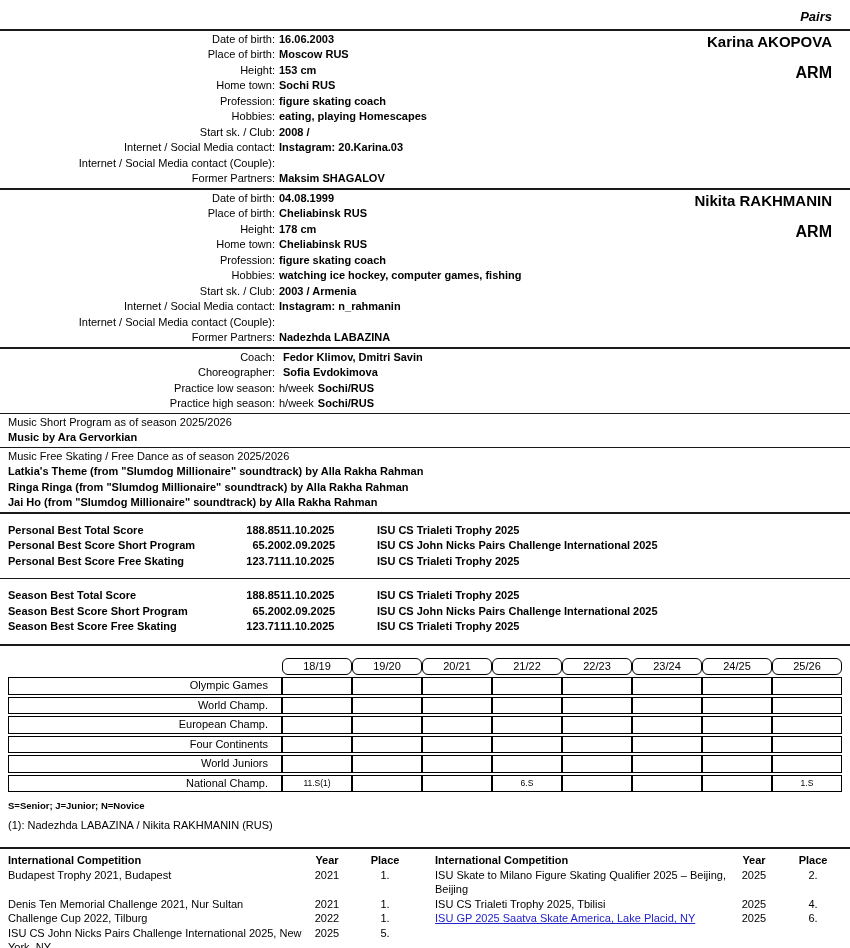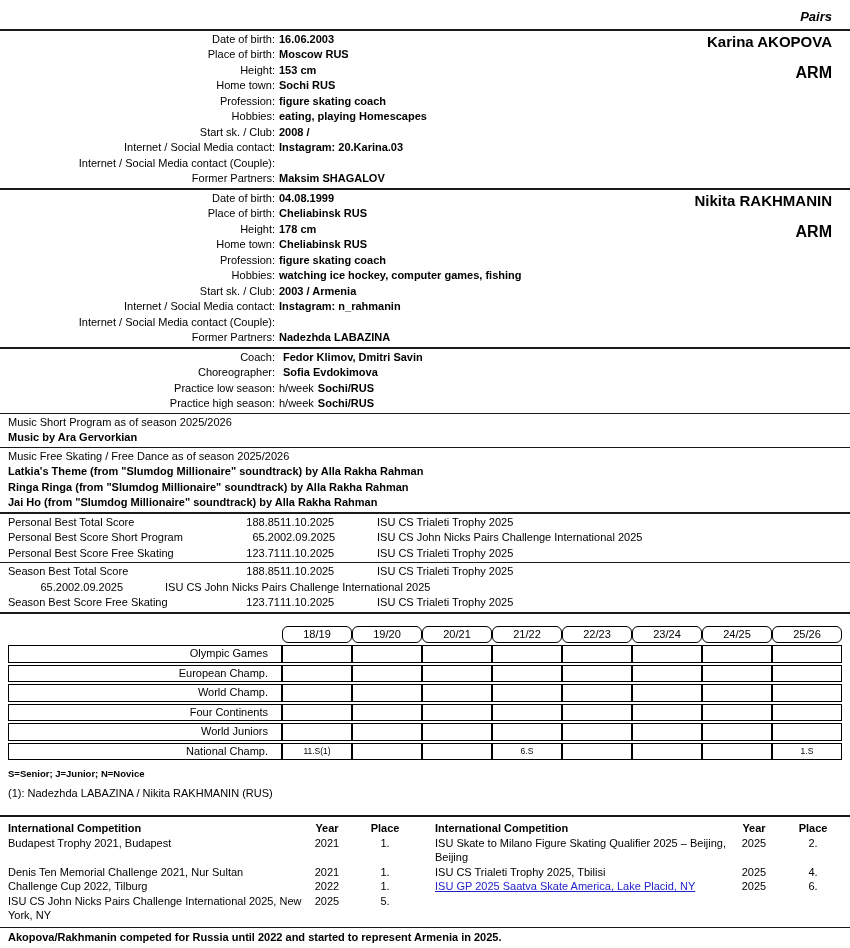--- a/index.html
+++ b/index.html
@@ -19,21 +19,21 @@
   .bio-row { white-space:nowrap; }
   .lbl { display:inline-block; width:275px; text-align:right; }
   .val { margin-left:4px; font-weight:bold; }
   .pfx { margin-left:4px; font-weight:normal; }
   .skater-name { position:absolute; top:3px; right:18px; font-size:15px; font-weight:bold; }
   .skater-nation { position:absolute; top:34px; right:18px; font-size:16px; font-weight:bold; }
   
   .music-block { padding:1px 11px 1px 8px; }
   .music-line { font-weight:bold; }
   
-  .scores { padding:1px 0; }
+  .scores { padding:9px 0;font-weight:bold; }
   .score-row { display:flex; }
   .score-label { width:212px; padding-left:8px; }
   .score-value { width:68px; text-align:right; }
   .score-date { width:95px; }
   .score-event { margin-left:2px; }
   
   .season-table { border-collapse:separate; border-spacing:0 2px; margin:10px 0 0 8px; table-layout:fixed; width:834px; }
   .season-table td { border:1px solid #000; height:14px; padding:0 2px; overflow:hidden; }
   .season-table td.head { text-align:center; height:15px;border-radius:6px; }
   .season-table td.noborder { border:none; }
@@ -137,20 +137,21 @@
 </div>
 <div class="hr thin"></div>
 <div class="scores">
   <div class="score-row">
       <span class="score-label">Season Best Total Score</span>
       <span class="score-value">188.85</span>
       <span class="score-date">11.10.2025</span>
       <span class="score-event">ISU CS Trialeti Trophy 2025</span>
     </div>
   <div class="score-row">
+      <span class="score-label">Season Best Score Short Program</span>
       <span class="score-value">65.20</span>
       <span class="score-date">02.09.2025</span>
       <span class="score-event">ISU CS John Nicks Pairs Challenge International 2025</span>
     </div>
   <div class="score-row">
       <span class="score-label">Season Best Score Free Skating</span>
       <span class="score-value">123.71</span>
       <span class="score-date">11.10.2025</span>
       <span class="score-event">ISU CS Trialeti Trophy 2025</span>
     </div>
@@ -175,32 +176,32 @@
     <td class="res"></td>
     <td class="res"></td>
     <td class="res"></td>
     <td class="res"></td>
     <td class="res"></td>
     <td class="res"></td>
     <td class="res"></td>
     <td class="res"></td>
   </tr>
   <tr>
+    <td class="ev">World Champ.</td>
+    <td class="res"></td>
+    <td class="res"></td>
+    <td class="res"></td>
+    <td class="res"></td>
+    <td class="res"></td>
+    <td class="res"></td>
+    <td class="res"></td>
+    <td class="res"></td>
+  </tr>
+  <tr>
     <td class="ev">European Champ.</td>
-    <td class="res"></td>
-    <td class="res"></td>
-    <td class="res"></td>
-    <td class="res"></td>
-    <td class="res"></td>
-    <td class="res"></td>
-    <td class="res"></td>
-    <td class="res"></td>
-  </tr>
-  <tr>
-    <td class="ev">World Champ.</td>
     <td class="res"></td>
     <td class="res"></td>
     <td class="res"></td>
     <td class="res"></td>
     <td class="res"></td>
     <td class="res"></td>
     <td class="res"></td>
     <td class="res"></td>
   </tr>
   <tr>

